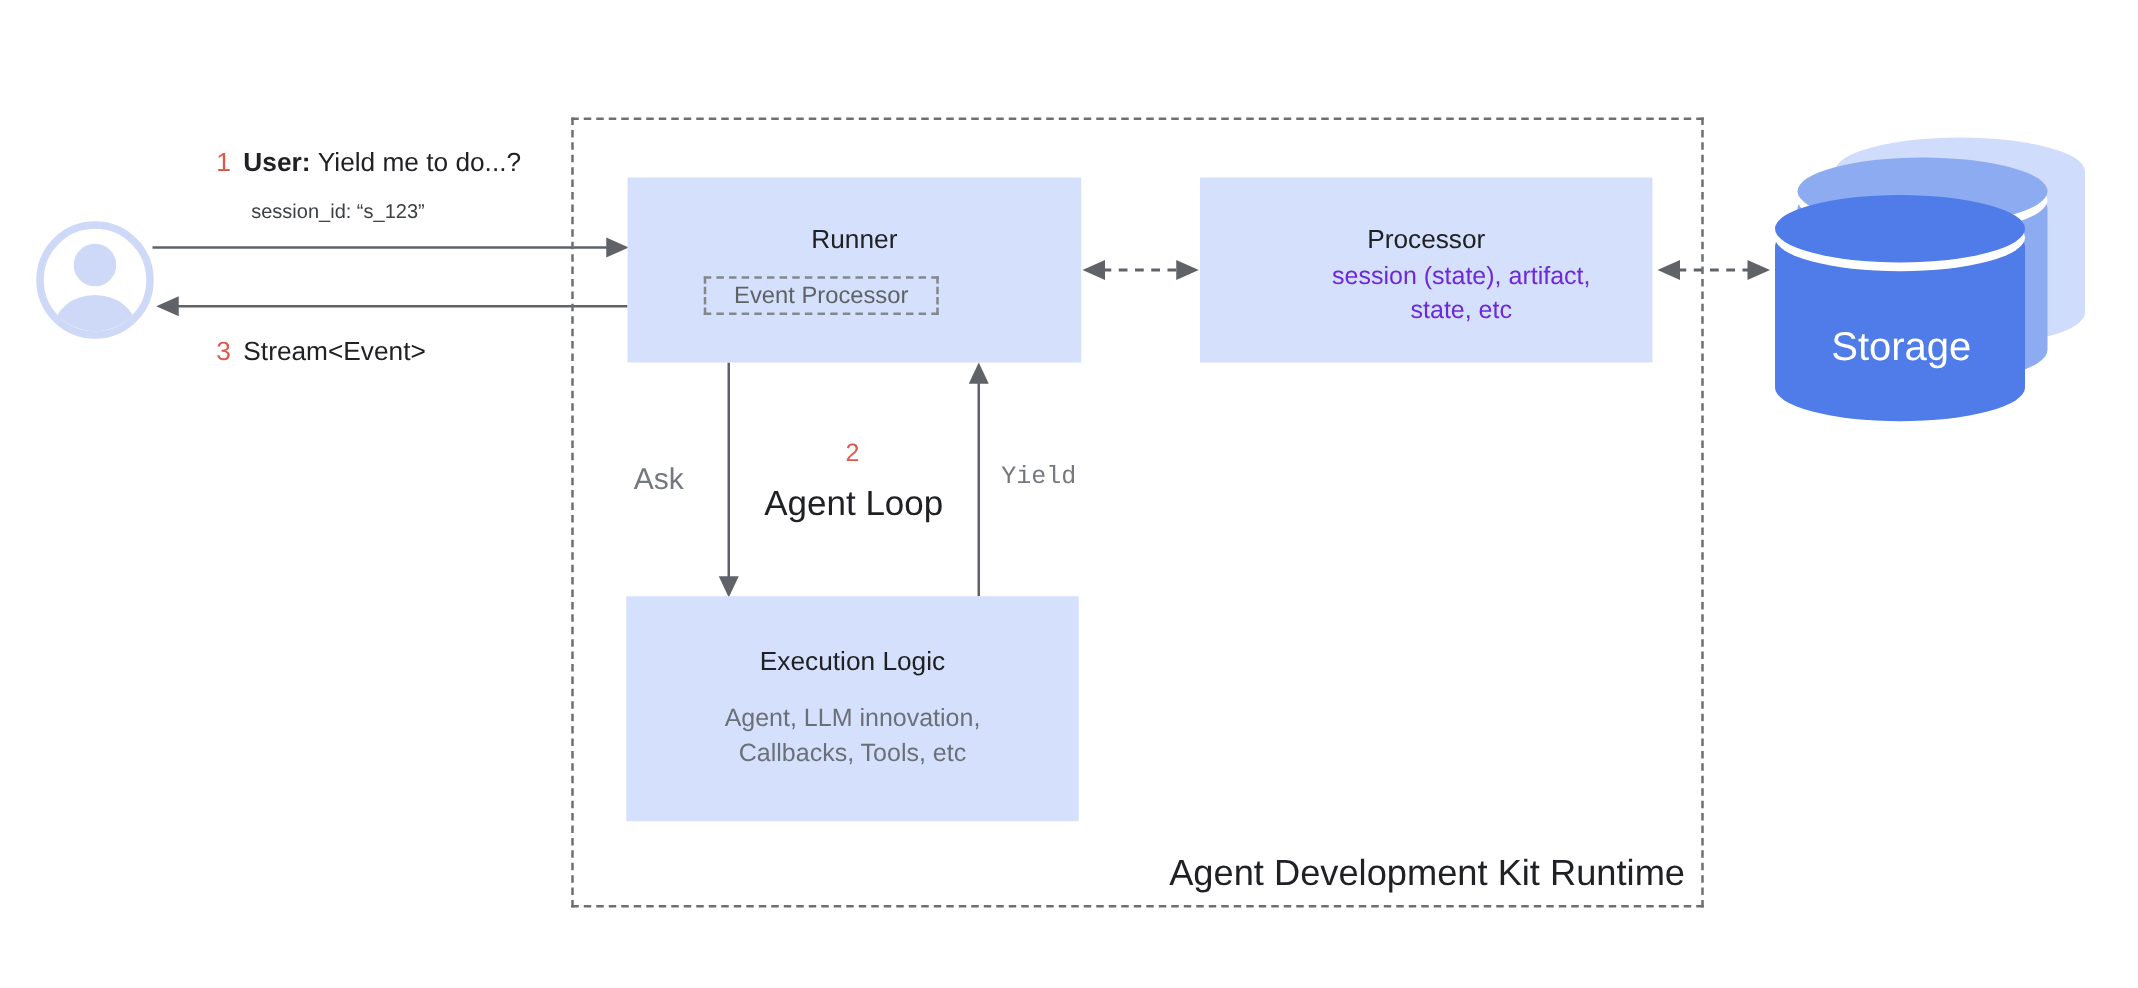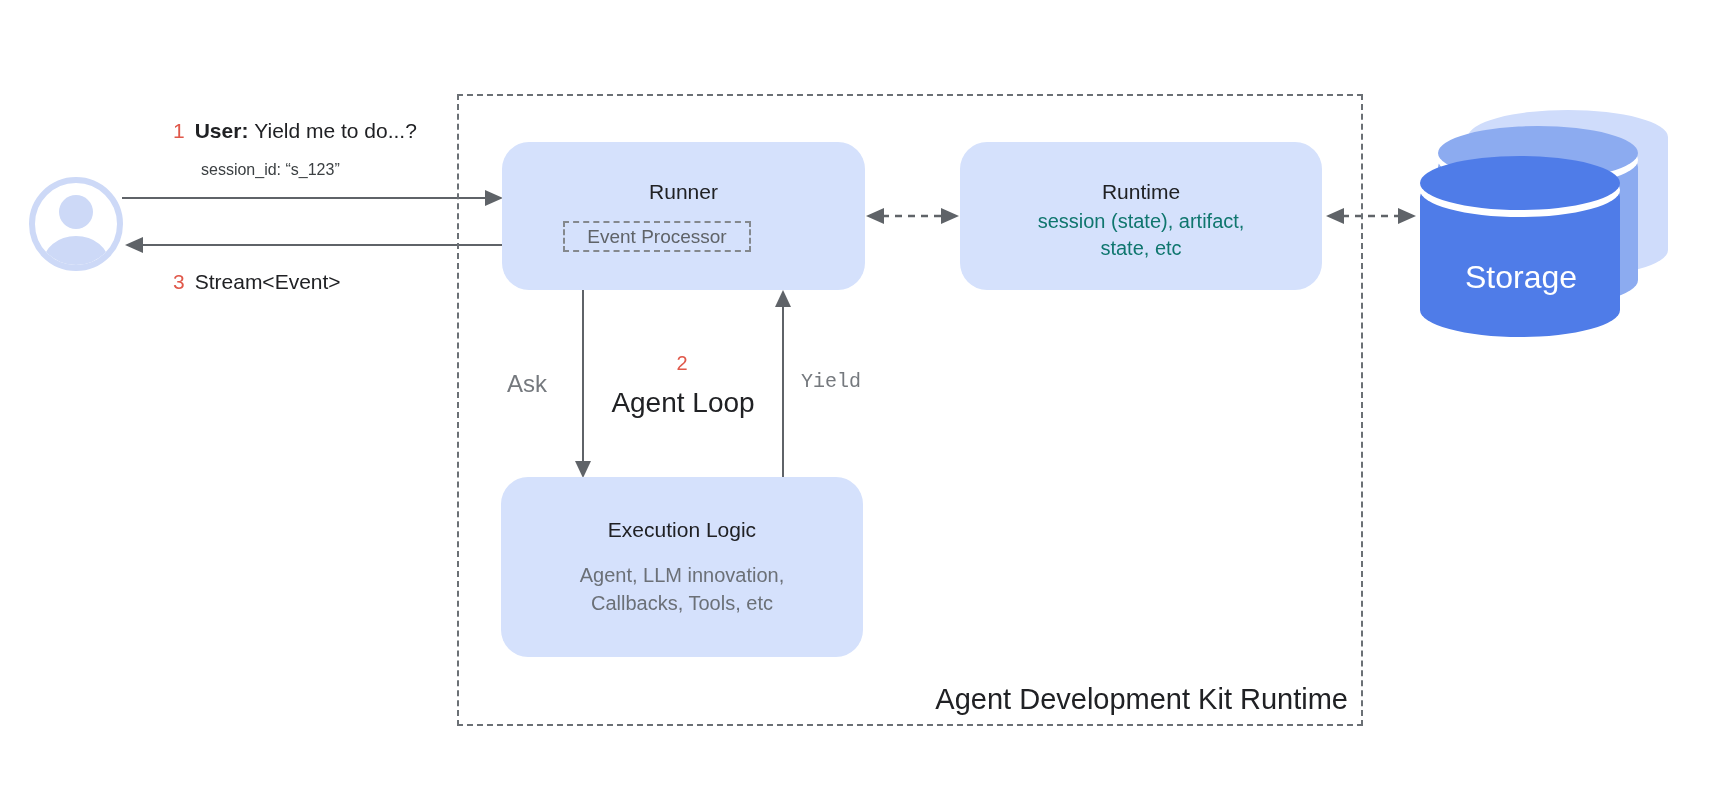--- a/index.html
+++ b/index.html
@@ -22,38 +22,38 @@
     box-sizing: border-box;
   }
   .runtime-label {
     left: 1348px; top: 682px;
     transform: translateX(-100%);
     font-size: 29px; line-height: 34px;
     color: #202124; white-space: nowrap;
   }
 
   
-  .comp-box { background: #d5e1fc; box-sizing: border-box; border-radius: 27px; }
+  .comp-box { background: #d5e1fc; box-sizing: border-box; }
   .runner-box    { left: 502px; top: 142px; width: 363px; height: 148px; }
   .services-box  { left: 960px; top: 142px; width: 362px; height: 148px; }
   .execution-box { left: 501px; top: 477px; width: 362px; height: 180px; }
 
   .box-title {
     position: absolute; left: 0; width: 100%;
     text-align: center; font-size: 21px; line-height: 28px; color: #202124;
   }
   .runner-box .box-title    { top: 36px; }
   .services-box .box-title  { top: 36px; }
   .execution-box .box-title { top: 39px; }
 
   .box-sub {
     position: absolute; left: 0; width: 100%;
     text-align: center; font-size: 20px; line-height: 27px;
   }
-  .services-box .box-sub  { top: 66px; color: #0f766e; }
+  .services-box .box-sub  { top: 66px; color: #6d28d9; padding-left: 28px; }
   .execution-box .box-sub { top: 84px; line-height: 28px; color: #6b7077; }
 
   .event-processor {
     position: absolute; left: 61px; top: 79px; width: 188px; height: 31px;
     border: 2px dashed #84888d; box-sizing: border-box;
     display: flex; align-items: center; justify-content: center;
     font-size: 19px; color: #5f6368; white-space: nowrap;
   }
 
   
@@ -142,21 +142,21 @@
   <div class="abs runtime-label">Agent Development Kit Runtime</div>
 
   <div class="abs comp-box runner-box">
     <div class="box-title">Runner</div>
     <div class="event-processor">
       <span>Event Processor</span>
     </div>
   </div>
 
   <div class="abs comp-box services-box">
-    <div class="box-title">Runtime</div>
+    <div class="box-title">Processor</div>
     <div class="box-sub">
       <div>session (state), artifact,</div>
       <div>state, etc</div>
     </div>
   </div>
 
   <div class="abs comp-box execution-box">
     <div class="box-title">Execution Logic</div>
     <div class="box-sub">
       <div>Agent, LLM innovation,</div>

